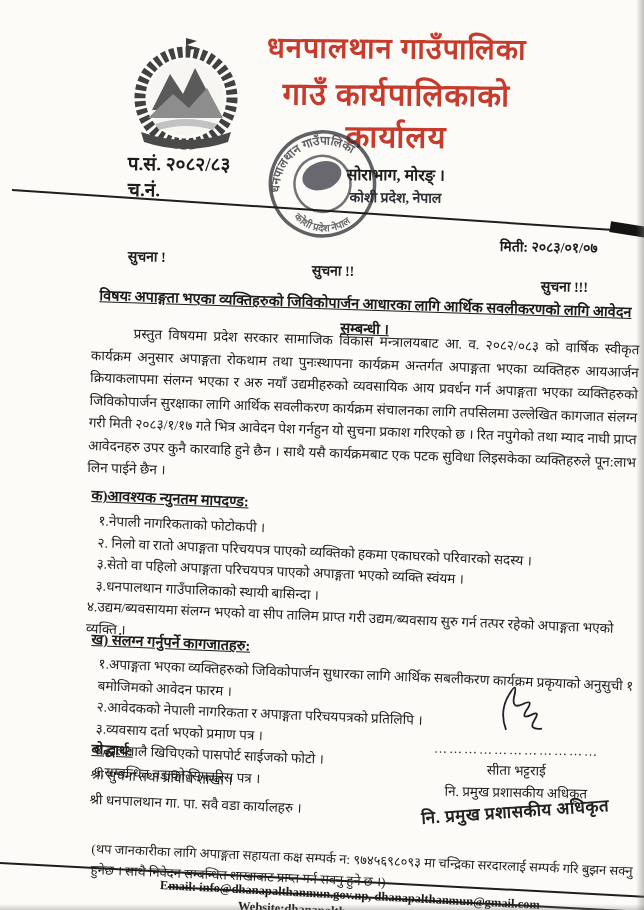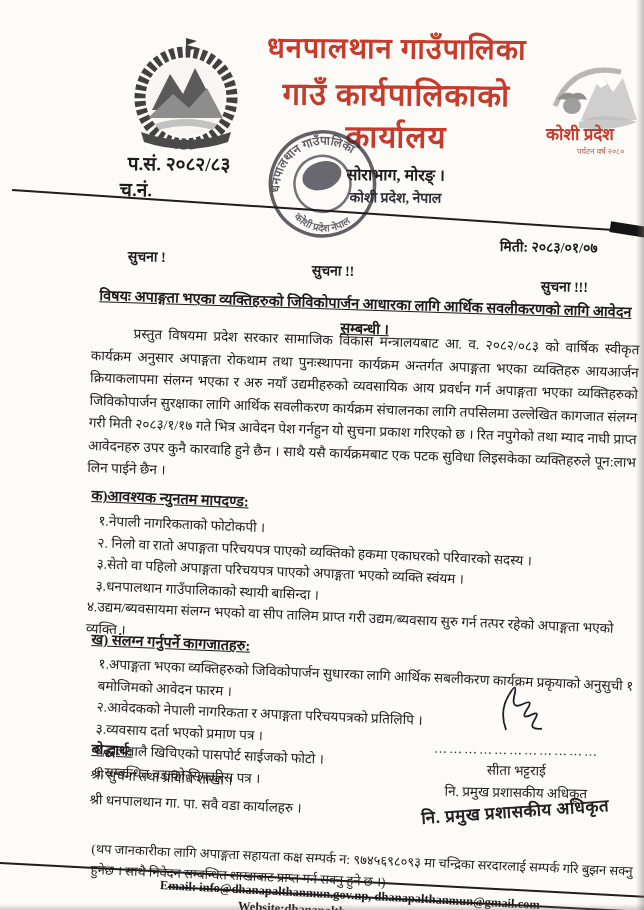--- a/index.html
+++ b/index.html
@@ -53,42 +53,30 @@
       <circle cx="71" cy="62" r="38" fill="#f7f6f2"></circle>
 
       <path d="M37 74 L55 38 L68 58 L80 32 L102 74 Z" fill="#5a5a5a"></path>
       <path d="M33 82 L58 58 L74 72 L92 52 L108 82 Z" fill="#8d8d8d"></path>
       <path d="M40 88 Q71 78 102 88 L98 94 Q71 86 44 94 Z" fill="#c2c2c2"></path>
 
       <path d="M26 96 Q71 112 116 96 L113 106 Q71 120 29 106 Z" fill="#4a4a4a"></path>
     </svg>
   </div>
 
-  <div class="abs" style="left:543px;top:58px;width:100px;height:105px;">
-    <svg width="100" height="105" viewBox="0 0 100 105">
-      <path d="M12 48 Q30 4 78 14" fill="none" stroke="#9a9a9a" stroke-width="5" opacity=".7"></path>
-      <path d="M38 62 L58 16 L70 34 L80 20 L94 62 Z" fill="#cfcfcf"></path>
-      <path d="M58 16 L64 26 L58 30 L52 24 Z" fill="#ffffff"></path>
-      <path d="M36 64 Q60 52 94 64 Q70 74 36 70 Z" fill="#bdbdbd" opacity=".8"></path>
-      <path d="M14 42 Q20 32 30 36 Q40 32 44 42 Q36 40 30 44 Q22 40 14 42 Z" fill="#8f8f8f"></path>
-      <ellipse cx="29" cy="48" rx="9" ry="8" fill="#9f9f9f"></ellipse>
-      <text x="3" y="82" font-size="17" font-weight="bold" fill="#c63b2b">कोशी प्रदेश</text>
-      <text x="34" y="96" font-size="8" fill="#c6564a">पर्यटन वर्ष २०८०</text>
-    </svg>
-  </div>
 
   <div class="abs tilt05 center" style="left:232px;top:26px;width:330px;">
     <div class="title1 red">धनपालथान गाउँपालिका</div>
     <div class="title2 red" style="margin-top:6px;">गाउँ कार्यपालिकाको कार्यालय</div>
     <div class="addr" style="margin-top:7px;">सोराभाग, मोरङ् ।</div>
     <div class="prov" style="margin-top:2px;">कोशी प्रदेश, नेपाल</div>
   </div>
 
   <div class="abs ref tilt05" style="left:128px;top:150px;">प.सं. २०८२/८३</div>
-  <div class="abs ref tilt05" style="left:120px;top:176px;text-align:right;">च.नं.</div>
+  <div class="abs ref tilt05" style="left:128px;top:176px;text-align:right;">च.नं.</div>
 
   <div class="abs" style="left:252px;top:120px;width:140px;height:125px;opacity:.88;transform:rotate(-18deg);">
     <svg width="140" height="125" viewBox="0 0 140 125">
       <defs>
         <path id="arcTop" d="M25 70 A45 45 0 1 1 115 70"></path>
         <path id="arcBot" d="M30 72 A40 40 0 0 0 110 72"></path>
       </defs>
       <circle cx="70" cy="64" r="52" fill="none" stroke="#2b2b34" stroke-width="3.5" opacity=".85"></circle>
       <circle cx="70" cy="64" r="28" fill="none" stroke="#2b2b34" stroke-width="2.5" opacity=".75"></circle>
       <ellipse cx="72" cy="56" rx="20" ry="14" fill="#2b2b34" opacity=".8"></ellipse>

